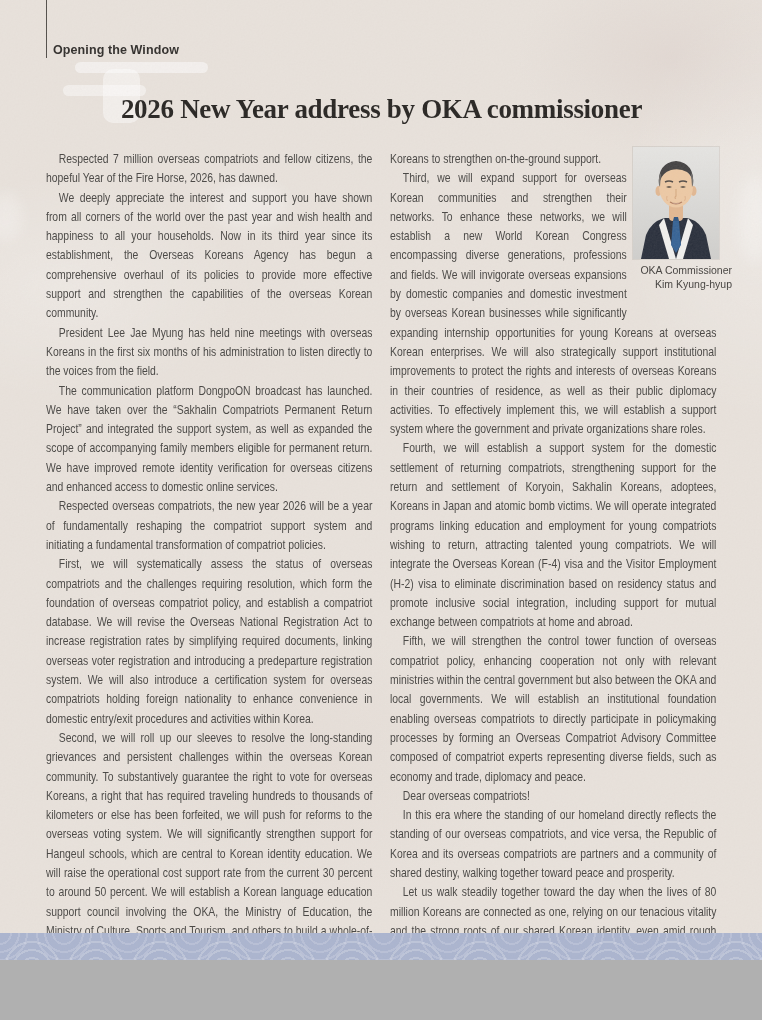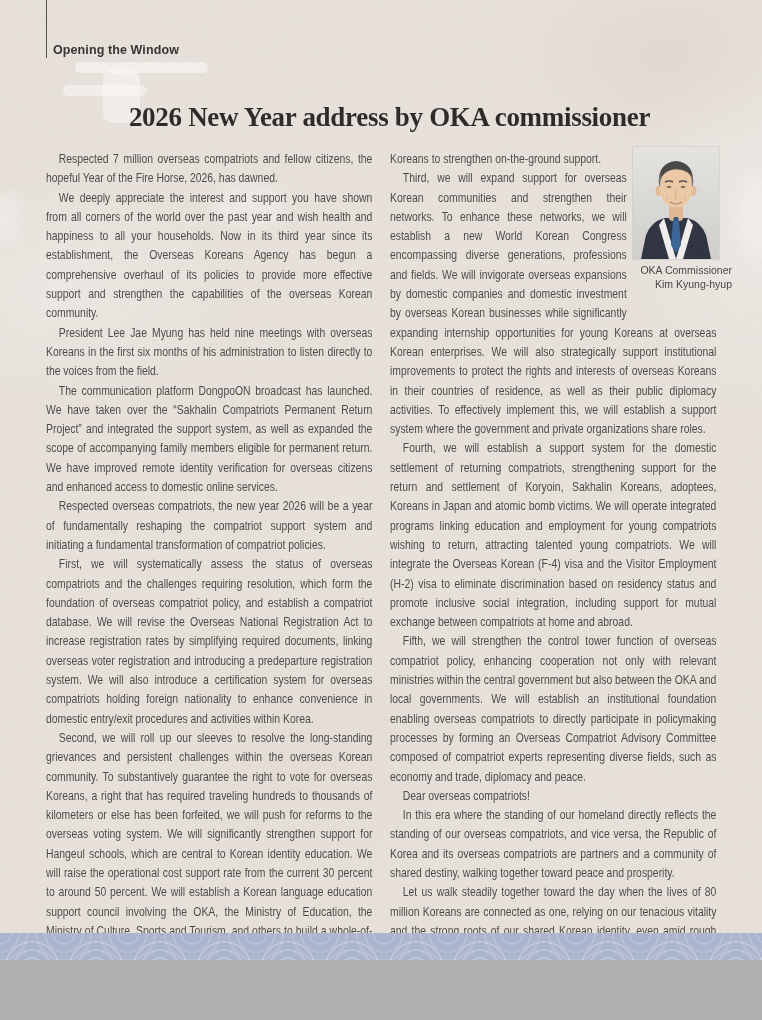--- a/index.html
+++ b/index.html
@@ -76,21 +76,21 @@
 
   <div class="cloud cloud-b1"></div>
   <div class="cloud cloud-b2"></div>
   <div class="cloud cloud-c"></div>
   <div class="cloud-soft cs1"></div>
   <div class="cloud-soft cs2"></div>
   <div class="cloud-soft cs3"></div>
 
   <div class="kicker-rule"></div>
   <div class="kicker">Opening the Window</div>
-  <h1 class="title" style="margin:8px;">2026 New Year address by OKA commissioner</h1>
+  <h1 class="title" style="margin:0;">2026 New Year address by OKA commissioner</h1>
 
   <div class="col col-left">
     <p class="para">Respected 7 million overseas compatriots and fellow citizens, the hopeful Year of the Fire Horse, 2026, has dawned.</p>
     <p class="para">We deeply appreciate the interest and support you have shown from all corners of the world over the past year and wish health and happiness to all your households. Now in its third year since its establishment, the Overseas Koreans Agency has begun a comprehensive overhaul of its policies to provide more effective support and strengthen the capabilities of the overseas Korean community.</p>
     <p class="para">President Lee Jae Myung has held nine meetings with overseas Koreans in the first six months of his administration to listen directly to the voices from the field.</p>
     <p class="para">The communication platform DongpoON broadcast has launched. We have taken over the “Sakhalin Compatriots Permanent Return Project” and integrated the support system, as well as expanded the scope of accompanying family members eligible for permanent return. We have improved remote identity verification for overseas citizens and enhanced access to domestic online services.</p>
     <p class="para">Respected overseas compatriots, the new year 2026 will be a year of fundamentally reshaping the compatriot support system and initiating a fundamental transformation of compatriot policies.</p>
     <p class="para">First, we will systematically assess the status of overseas compatriots and the challenges requiring resolution, which form the foundation of overseas compatriot policy, and establish a compatriot database. We will revise the Overseas National Registration Act to increase registration rates by simplifying required documents, linking overseas voter registration and introducing a predeparture registration system. We will also introduce a certification system for overseas compatriots holding foreign nationality to enhance convenience in domestic entry/exit procedures and activities within Korea.</p>
     <p class="para">Second, we will roll up our sleeves to resolve the long-standing grievances and persistent challenges within the overseas Korean community. To substantively guarantee the right to vote for overseas Koreans, a right that has required traveling hundreds to thousands of kilometers or else has been forfeited, we will push for reforms to the overseas voting system. We will significantly strengthen support for Hangeul schools, which are central to Korean identity education. We will raise the operational cost support rate from the current 30 percent to around 50 percent. We will establish a Korean language education support council involving the OKA, the Ministry of Education, the Ministry of Culture, Sports and Tourism, and others to build a whole-of-government cooperation system. This includes integrated content development and unified management of teacher training programs. We will actively pursue lowering the age limit for dual citizenship. We will also restore dedicated consular officers for overseas Koreans at diplomatic missions in areas with high concentrations of overseas</p>
   </div>

